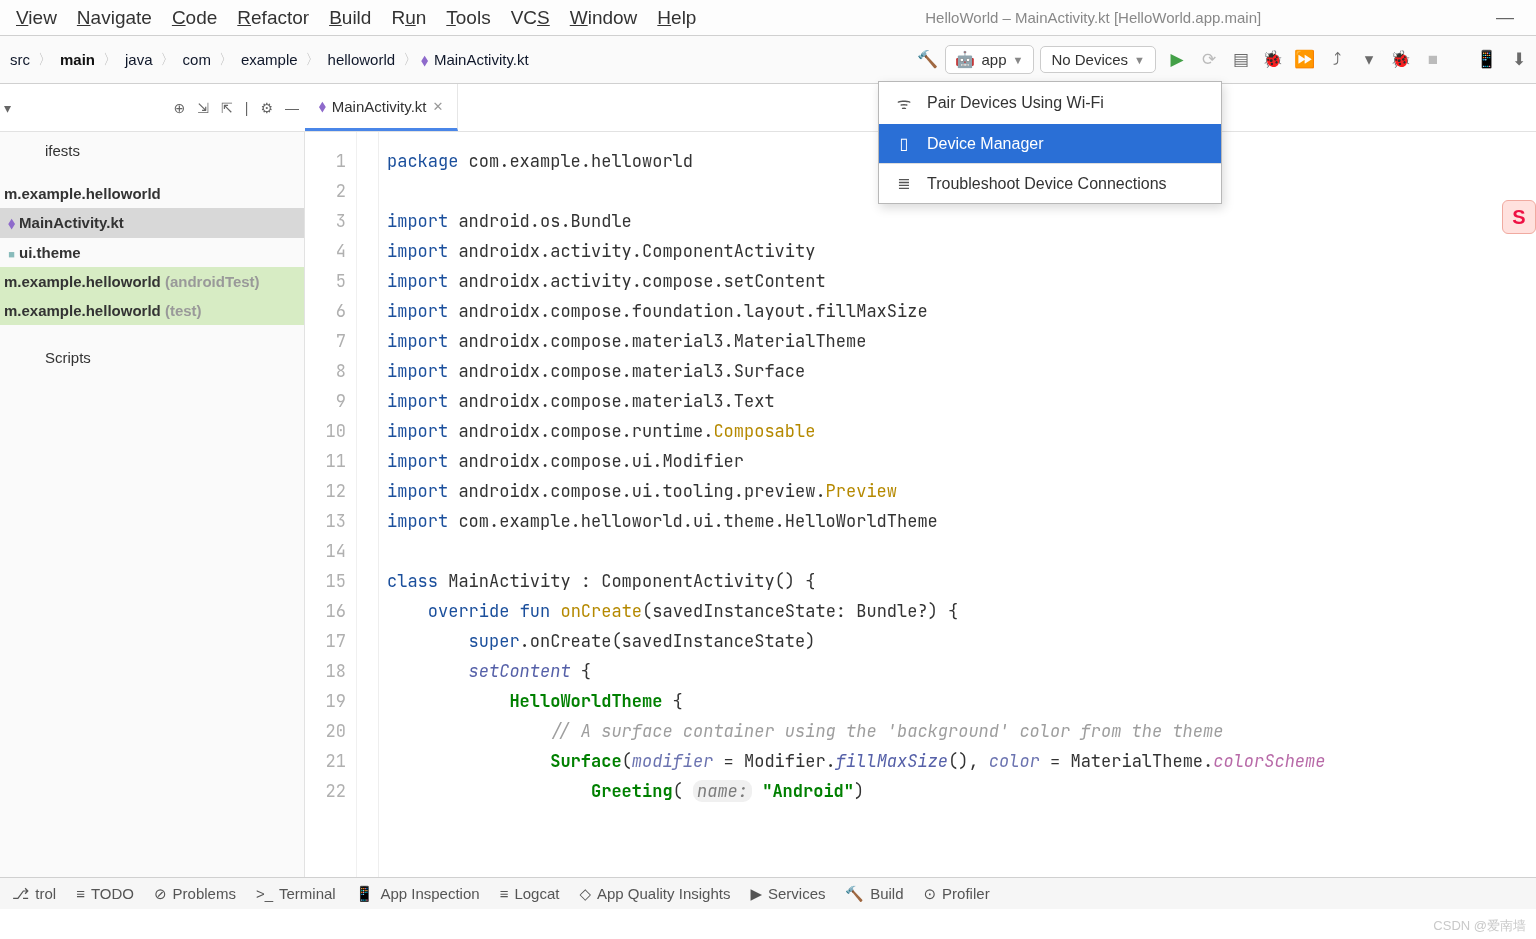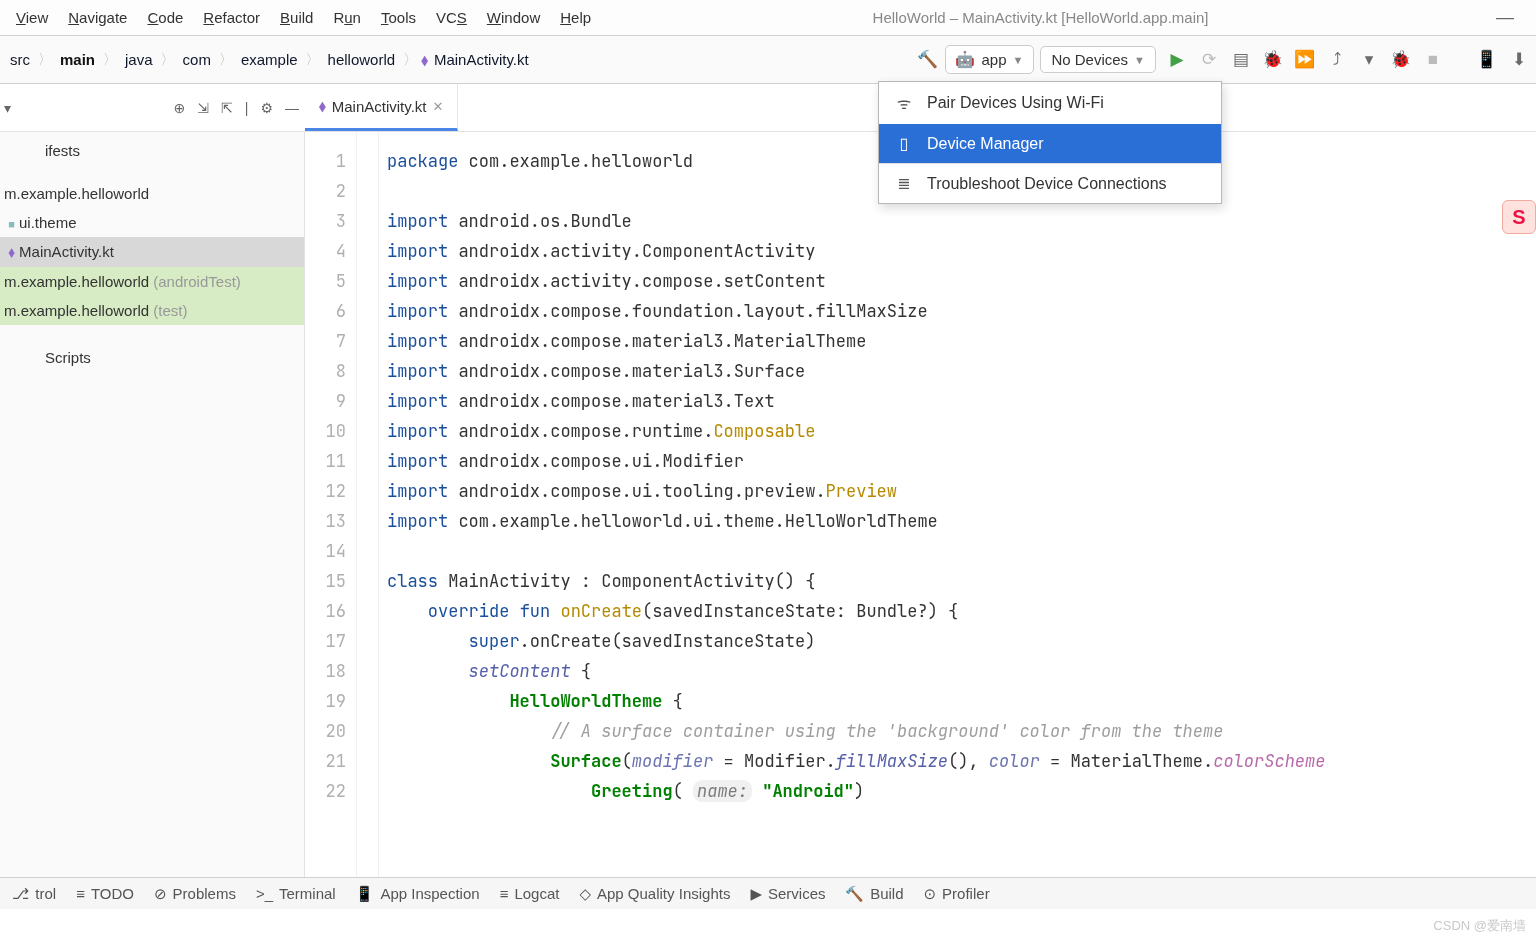--- a/index.html
+++ b/index.html
@@ -11,21 +11,21 @@
     width:1536px;
     height:939px;
     overflow:hidden;
     position:relative;
   }
   .menubar {
     display:flex; align-items:center; height:36px;
     padding:0 6px; border-bottom:1px solid #d0d0d0;
     background:#fdfdfd;
   }
-  .menubar .m { padding:4px 10px; cursor:pointer; font-size:15px;}
+  .menubar .m { padding:4px 10px; cursor:pointer; font-size:19px;}
   .menubar .m u { text-decoration:underline; }
   .menubar .title { flex:1; text-align:center; color:#888; font-size:15px;}
   .menubar .wincontrol { color:#666; padding:0 16px; font-size:18px;}
 
   .toolbar-row {
     display:flex; align-items:center; height:48px;
     border-bottom:1px solid #d0d0d0; background:#fafafa;
     padding-right:6px;
   }
   .breadcrumbs {
@@ -58,21 +58,21 @@
   .tab { display:flex; align-items:center; gap:6px; padding:0 14px; border-right:1px solid #e6e6e6; background:#fff; font-size:15px;}
   .tab.active { border-bottom:3px solid #4a86e8; background:#fff;}
   .tab-close { color:#999; font-size:13px;}
 
   .right-mode { margin-left:auto; display:flex; align-items:center; gap:8px; padding-right:10px; position:relative; top:42px}
   .mode-btn { border:1px solid #ccc; border-radius:4px; padding:4px 10px; background:#eee; font-size:15px; display:flex; gap:6px; align-items:center;}
   .mode-btn .codeicon{color:#777}
 
   .main-row { display:flex; height:calc(100% - 36px - 48px - 48px - 30px);}
   .sidebar { width:305px; background:#fafafa; border-right:1px solid #e2e2e2; font-size:15px; overflow:hidden;}
-  .tree-item { padding:6px 6px 6px 4px;}
+  .tree-item { padding:6px 6px 6px 4px;font-weight:bold;}
   .tree-item.sel { background:#d8d8d8;}
   .tree-item.hl  { background:#d7ecc4;}
   .tree-hint { color:#999;}
   .tree-section { padding:10px 6px 6px 4px; color:#333;margin-left:41px;}
 
   .editor-wrap { flex:1; display:flex; background:#fff; font-family: "JetBrains Mono","Consolas",monospace; font-size:17px; line-height:30px; position:relative;}
   .gutter { width:52px; text-align:right; color:#b0b0b0; padding:14px 10px 0 0; user-select:none; border-right:1px solid #f0f0f0;}
   .fold { width:22px; border-right:1px solid #eee;}
   .code { padding:14px 0 0 8px; white-space:pre; overflow:hidden;}
   .kw  { color:#1b4f9c;margin-top:16px; }
@@ -198,22 +198,22 @@
         </div>
     </div>
   </div>
 </div>
 
 <div class="main-row">
   <div class="sidebar">
     <div class="tree-section">ifests</div>
     <div style="height:14px"></div>
     <div class="tree-item">m.example.helloworld</div>
+    <div class="tree-item sel">&nbsp;<span style="color:#8e6acb">⬧</span> <span>MainActivity.kt</span></div>
     <div class="tree-item">&nbsp;<span style="color:#8bb;font-size:11px">■</span> <span>ui.theme</span></div>
-    <div class="tree-item sel">&nbsp;<span style="color:#8e6acb">⬧</span> <span>MainActivity.kt</span></div>
     <div class="tree-item hl"><span>m.example.helloworld</span> <span class="tree-hint">(androidTest)</span></div>
     <div class="tree-item hl"><span>m.example.helloworld</span> <span class="tree-hint">(test)</span></div>
     <div style="height:14px"></div>
     <div class="tree-section">Scripts</div>
   </div>
 
   <div class="editor-wrap">
     <div class="gutter" id="gutter">
         <div>1</div>
         <div>2</div>

